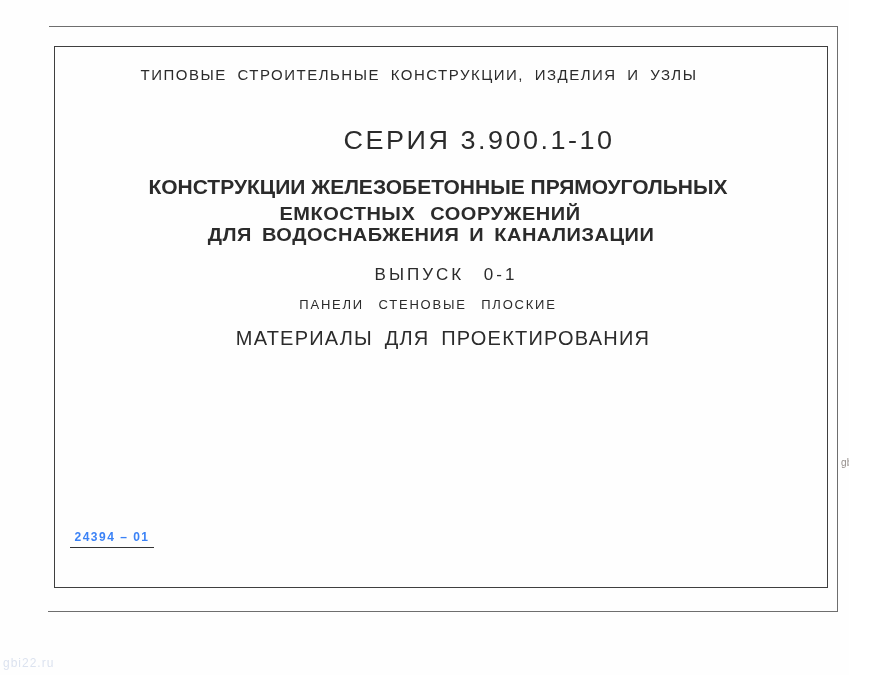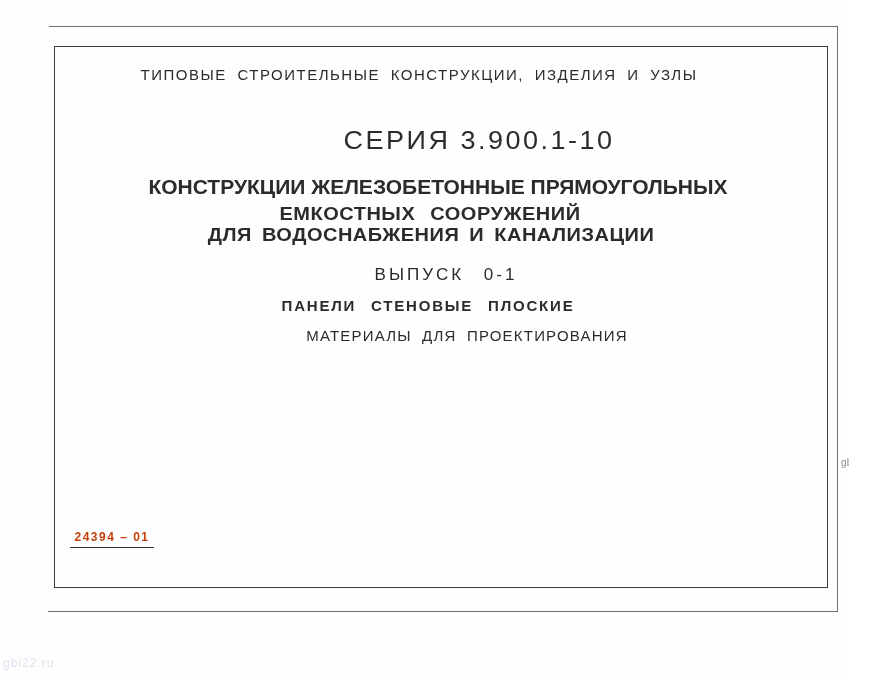--- a/index.html
+++ b/index.html
@@ -98,49 +98,48 @@
   .issue-line {
     top: 266px;
     font-size: 17px;
     font-weight: 400;
     letter-spacing: 3px;
     word-spacing: 12px;
     transform: translateX(5px);
   }
   .subtitle-1 {
     top: 298px;
-    font-size: 15px;
-    font-weight: 700;
+    font-size: 13px;
+    font-weight: 400;
     letter-spacing: 1.8px;
     word-spacing: 9px;
     transform: translateX(-13px);
   }
   .subtitle-2 {
     top: 328px;
-    font-size: 15px;
+    font-size: 20px;
     font-weight: 500;
     letter-spacing: 1.2px;
     word-spacing: 5px;
     transform: translateX(2px);
-    padding-left: 24px;
   }
   .doc-number {
     position: absolute;
     left: 70px;
     top: 531px;
     width: 84px;
     text-align: center;
     font-size: 12px;
     font-weight: 600;
     letter-spacing: 1.5px;
     line-height: 1;
     padding-bottom: 4px;
     border-bottom: 1.5px solid #333333;
     white-space: nowrap;
-    color: #c2410c;
+    color: #3b82f6;
   }
   .watermark-right {
     position: absolute;
     left: 841px;
     top: 457px;
     font-size: 10px;
     color: #948d8a;
     letter-spacing: 0.3px;
     white-space: nowrap;
   }

